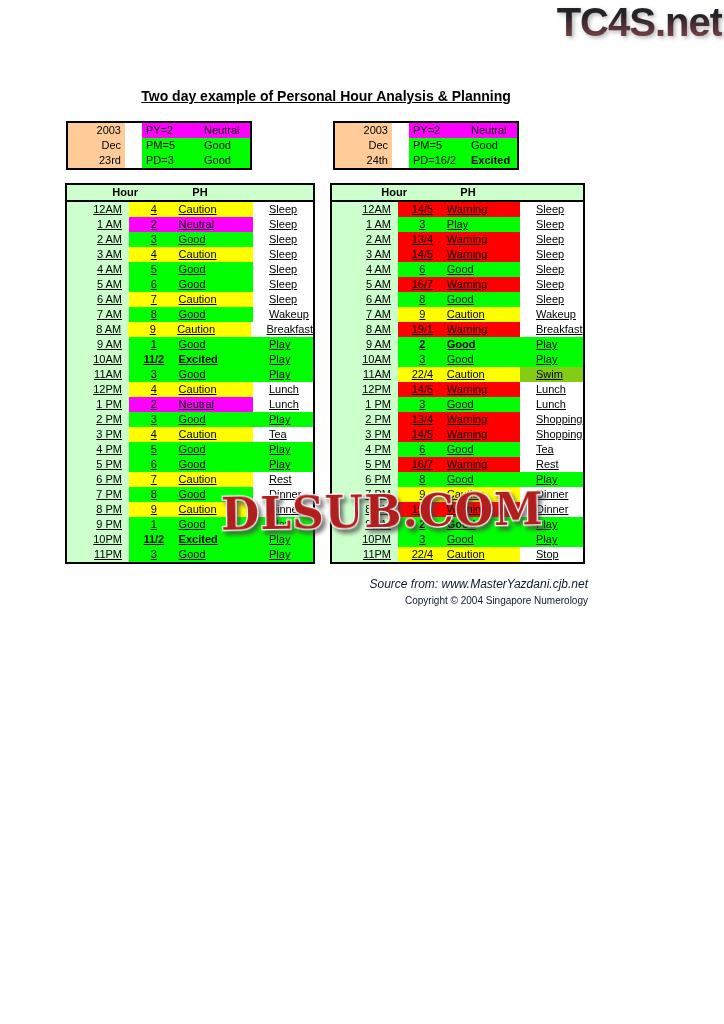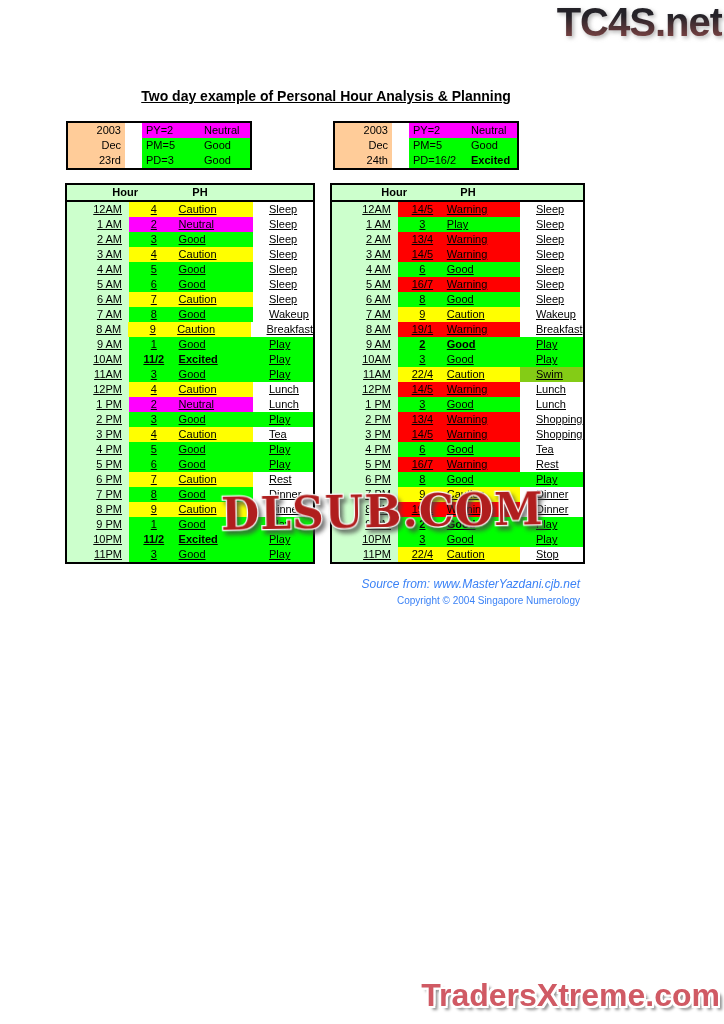--- a/index.html
+++ b/index.html
@@ -65,21 +65,21 @@
     position:absolute;left:221px;top:486px;
     font-family:"DejaVu Serif","Liberation Serif",serif;
     font-size:44px;font-weight:900;letter-spacing:1px;
     color:#B01E1E;
     -webkit-text-stroke:2.5px #fafafa;
     paint-order:stroke fill;
     filter:drop-shadow(3px 4px 2px rgba(70,70,70,0.75));
     transform:rotate(-1deg);
   }
 
-  .source{position:absolute;top:577px;right:144px;text-align:right;color:#3b82f6;}
+  .source{position:absolute;top:577px;right:136px;text-align:right;color:#0f172a;}
   .src1{font-size:12px;font-style:italic;}
   .src2{font-size:10px;margin-top:4px;}
 
   
   .txlogo{
     position:absolute;top:977px;right:4px;
     font-size:32px;font-weight:bold;letter-spacing:0px;
     color:#D05A64;
     text-shadow:
       -2px -2px 0 #fff, 2px -2px 0 #fff, -2px 2px 0 #fff, 2px 2px 0 #fff,
@@ -547,15 +547,14 @@
       </div>
   </div>
 
   <div class="wm">DLSUB.COM</div>
 
   <div class="source">
     <div class="src1">Source from: www.MasterYazdani.cjb.net</div>
     <div class="src2">Copyright © 2004 Singapore Numerology</div>
   </div>
 
-  <div class="txlogo">TradersXtreme.com</div>
 
 </div>
 
 </body></html>

